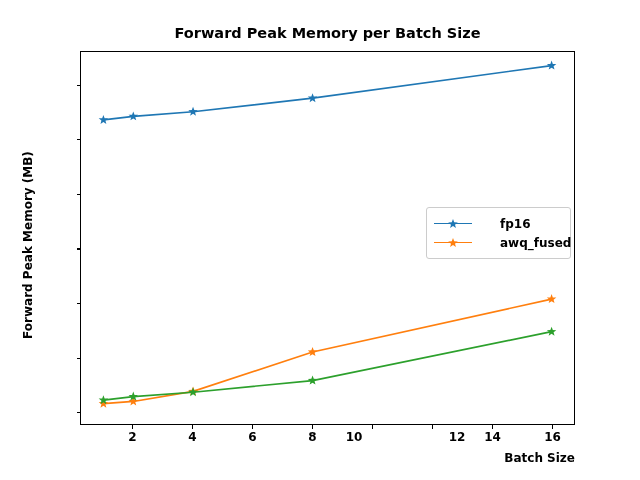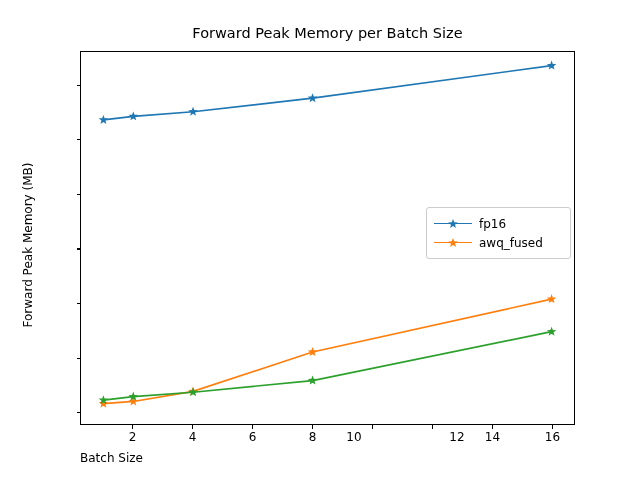--- a/index.html
+++ b/index.html
@@ -13,20 +13,21 @@
     font-family: "DejaVu Sans", sans-serif;
     overflow: hidden;
     position: relative;
   }
   #figure {
     position: absolute;
     left: 0; top: 0;
     width: 640px;
     height: 480px;
     background: #ffffff;
+    font-weight: bold;
   }
   #chart-title {
     position: absolute;
     left: 80px;
     top: 24px;
     width: 495px;
     text-align: center;
     font-size: 14.5px;
     color: #000000;
     line-height: 18px;
@@ -68,21 +69,21 @@
     top: 425px;
     width: 1.1px;
     height: 3.5px;
     background: #000000;
   }
   #xlabel {
     position: absolute;
     left: 80px;
     top: 451px;
     width: 495px;
-    text-align: left;
+    text-align: right;
     font-size: 12px;
     color: #000000;
   }
   #ylabel {
     position: absolute;
     left: -102px;
     top: 238px;
     width: 260px;
     text-align: center;
     font-size: 12px;
@@ -98,20 +99,21 @@
     padding: 6px 8px 6px 7px;
     box-sizing: border-box;
     background: #ffffff;
     border: 0.9px solid #cccccc;
     border-radius: 3px;
   }
   .legend-row {
     display: flex;
     align-items: center;
     height: 19px;
+    gap: 21px;
   }
   .legend-sample {
     width: 38px;
     height: 14px;
     position: relative;
     margin-right: 7px;
     flex: none;
   }
   .legend-sample .lsline {
     position: absolute;

